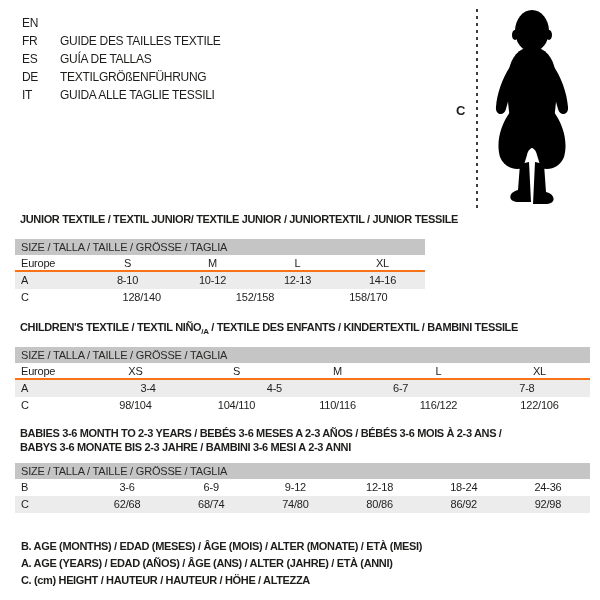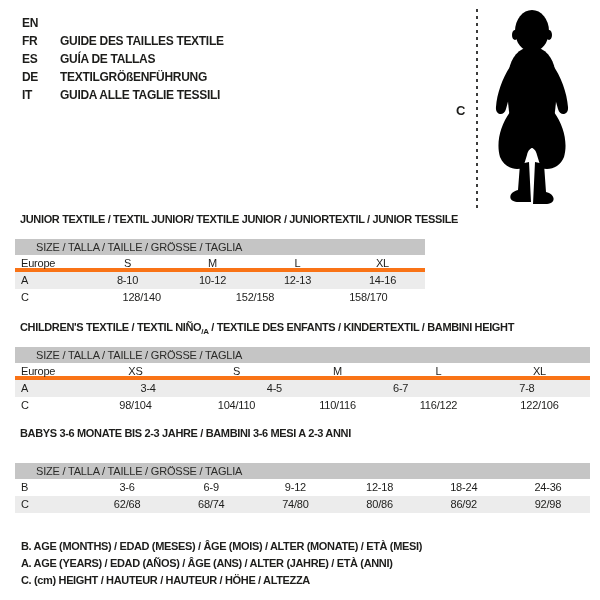--- a/index.html
+++ b/index.html
@@ -8,21 +8,21 @@
   body {
     background: #ffffff;
     font-family: "Liberation Sans", sans-serif;
     color: #1d1d1b;
     -webkit-font-smoothing: antialiased;
   }
   .canvas { position: relative; width: 600px; height: 600px; overflow: hidden; background:#fff; }
 
   
   .langs { position: absolute; left: 22px; top: 14px; }
-  .lang-row { display: flex; height: 18px; align-items: center; font-weight: bold; font-size: 12px; letter-spacing: -0.3px; }
+  .lang-row { display: flex; height: 18px; align-items: center; font-weight: normal; font-size: 12px; letter-spacing: -0.3px; }
   .lang-code { width: 38px; flex: 0 0 38px; }
   .lang-label { white-space: nowrap; }
 
   
   .measure-line {
     position: absolute; left: 476px; top: 9px; width: 2px; height: 201px;
     background: repeating-linear-gradient(to bottom, #3c3c3b 0px, #3c3c3b 3px, transparent 3px, transparent 7px);
   }
   .height-label { position: absolute; left: 456px; top: 103px; font-weight: bold; font-size: 13px; }
   .baby { position: absolute; left: 486px; top: 8px; width: 92px; height: 200px; }
@@ -32,27 +32,27 @@
     position: absolute; left: 20px;
     font-weight: bold; font-size: 11px; letter-spacing: -0.35px; white-space: nowrap;
   }
   .section-title.wrap { white-space: normal; width: 575px; line-height: 14px; }
   .sub { font-size: 8px; vertical-align: sub; }
 
   
   .size-table { position: absolute; left: 15px; font-size: 11px; letter-spacing: -0.2px; }
   .size-bar {
     background: #c5c5c5; height: 16px; line-height: 16px;
-    padding-left: 21px; color: #2a2a28; white-space: nowrap;
+    padding-left: 6px; color: #2a2a28; white-space: nowrap;
   }
   .trow { display: flex; height: 17px; line-height: 17px; }
   .trow .lbl { flex: 0 0 70px; width: 70px; padding-left: 6px; text-align: left; }
   .trow .cell { flex: 1; text-align: center; }
   .trow.shaded { background: #ececec; }
-  .trow.ruled { border-bottom: 4px solid #f97316; height: 17px; }
+  .trow.ruled { border-bottom: 2px solid #f97316; height: 17px; }
 
   .t1 { width: 410px; top: 239px; }
   .t2 { width: 575px; top: 347px; }
   .t3 { width: 575px; top: 463px; }
 
   .title-1 { top: 213px; }
   .title-2 { top: 321px; }
   .title-3 { top: 426px; }
 
   
@@ -120,21 +120,21 @@
       <span class="cell">14-16</span>
     </div>
     <div class="trow">
       <span class="lbl">C</span>
       <span class="cell">128/140</span>
       <span class="cell">152/158</span>
       <span class="cell">158/170</span>
     </div>
   </div>
 
-  <div class="section-title title-2"><span>CHILDREN'S TEXTILE / TEXTIL NIÑO</span><span class="sub">/A</span><span> / TEXTILE DES ENFANTS / KINDERTEXTIL / BAMBINI HEIGHT</span></div>
+  <div class="section-title title-2"><span>CHILDREN'S TEXTILE / TEXTIL NIÑO</span><span class="sub">/A</span><span> / TEXTILE DES ENFANTS / KINDERTEXTIL / BAMBINI TESSILE</span></div>
   <div class="size-table t2">
     <div class="size-bar">SIZE / TALLA / TAILLE / GRÖSSE / TAGLIA</div>
     <div class="trow ruled">
       <span class="lbl">Europe</span>
       <span class="cell">XS</span>
       <span class="cell">S</span>
       <span class="cell">M</span>
       <span class="cell">L</span>
       <span class="cell">XL</span>
     </div>
@@ -149,20 +149,21 @@
       <span class="lbl">C</span>
       <span class="cell">98/104</span>
       <span class="cell">104/110</span>
       <span class="cell">110/116</span>
       <span class="cell">116/122</span>
       <span class="cell">122/106</span>
     </div>
   </div>
 
   <div class="section-title title-3 wrap">
+    <div>BABIES 3-6 MONTH TO 2-3 YEARS / BEBÉS 3-6 MESES A 2-3 AÑOS / BÉBÉS 3-6 MOIS À 2-3 ANS /</div>
     <div>BABYS 3-6 MONATE BIS 2-3 JAHRE / BAMBINI 3-6 MESI A 2-3 ANNI</div>
   </div>
   <div class="size-table t3">
     <div class="size-bar">SIZE / TALLA / TAILLE / GRÖSSE / TAGLIA</div>
     <div class="trow">
       <span class="lbl">B</span>
       <span class="cell">3-6</span>
       <span class="cell">6-9</span>
       <span class="cell">9-12</span>
       <span class="cell">12-18</span>

